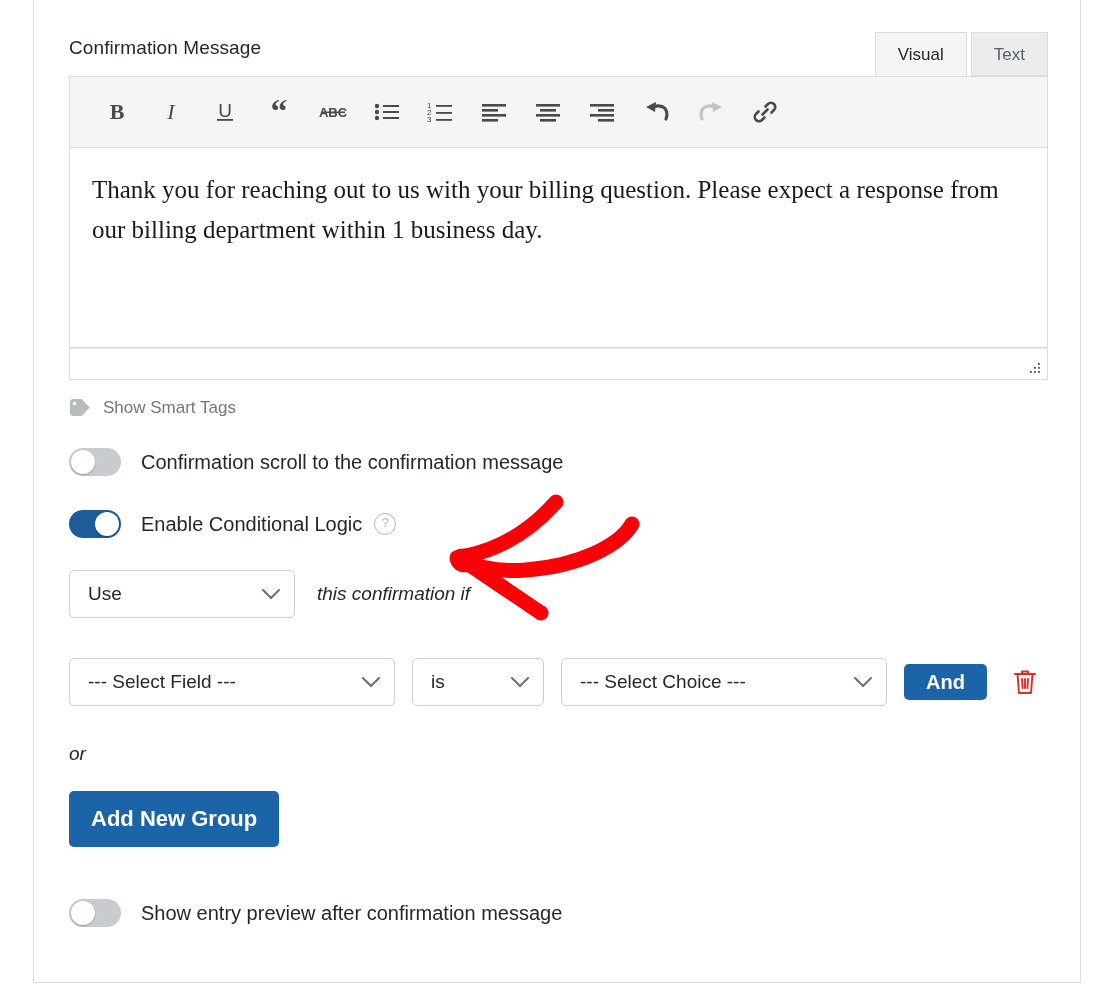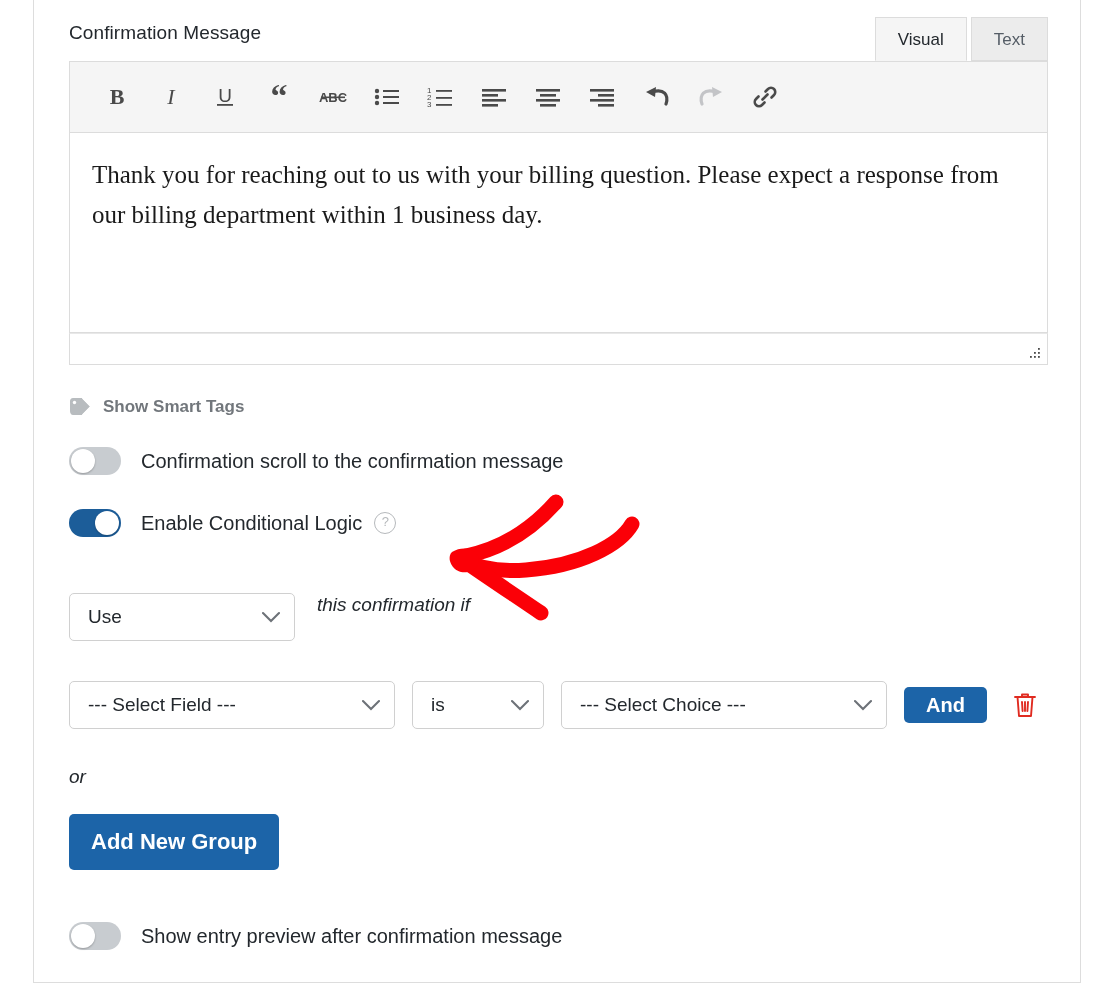--- a/index.html
+++ b/index.html
@@ -23,21 +23,21 @@
     top: -20px;
     width: 1048px;
     height: 1003px;
     background: #ffffff;
     border: 1px solid #dddddd;
     box-sizing: border-box;
   }
   .panel-inner {
     position: absolute;
     left: 35px;
-    top: 40px;
+    top: 55px;
     width: 980px;
   }
 
   
   .field-label {
     font-size: 19px;
     color: #23282d;
     line-height: 24px;
     margin: 0 0 16px 0;
     letter-spacing: 0.1px;
@@ -133,24 +133,23 @@
     bottom: 4px;
     width: 14px;
     height: 14px;
   }
 
   
   .smart-tags {
     display: flex;
     align-items: flex-end;
     gap: 10px;
-    margin-top: 32px;
+    margin-top: 18px;
     cursor: pointer;
     width: max-content;
-    font-weight: bold;
   }
   .smart-tags-label {
     font-size: 17px;
     color: #72777c;
   }
 
   
   .toggle-row {
     display: flex;
     align-items: center;
@@ -217,21 +216,21 @@
     cursor: pointer;
     white-space: nowrap;
   }
   .select .chev {
     position: absolute;
     right: 14px;
     top: 50%;
     transform: translateY(-50%);
     color: #6d7278;
   }
-  .sel-use { width: 226px; margin-top: 24px; }
+  .sel-use { width: 226px; }
   .sel-field { width: 326px; }
   .sel-op { width: 132px; }
   .sel-choice { width: 326px; }
 
   .cl-hint {
     font-size: 19px;
     font-style: italic;
     color: #23282d;
   }
 

